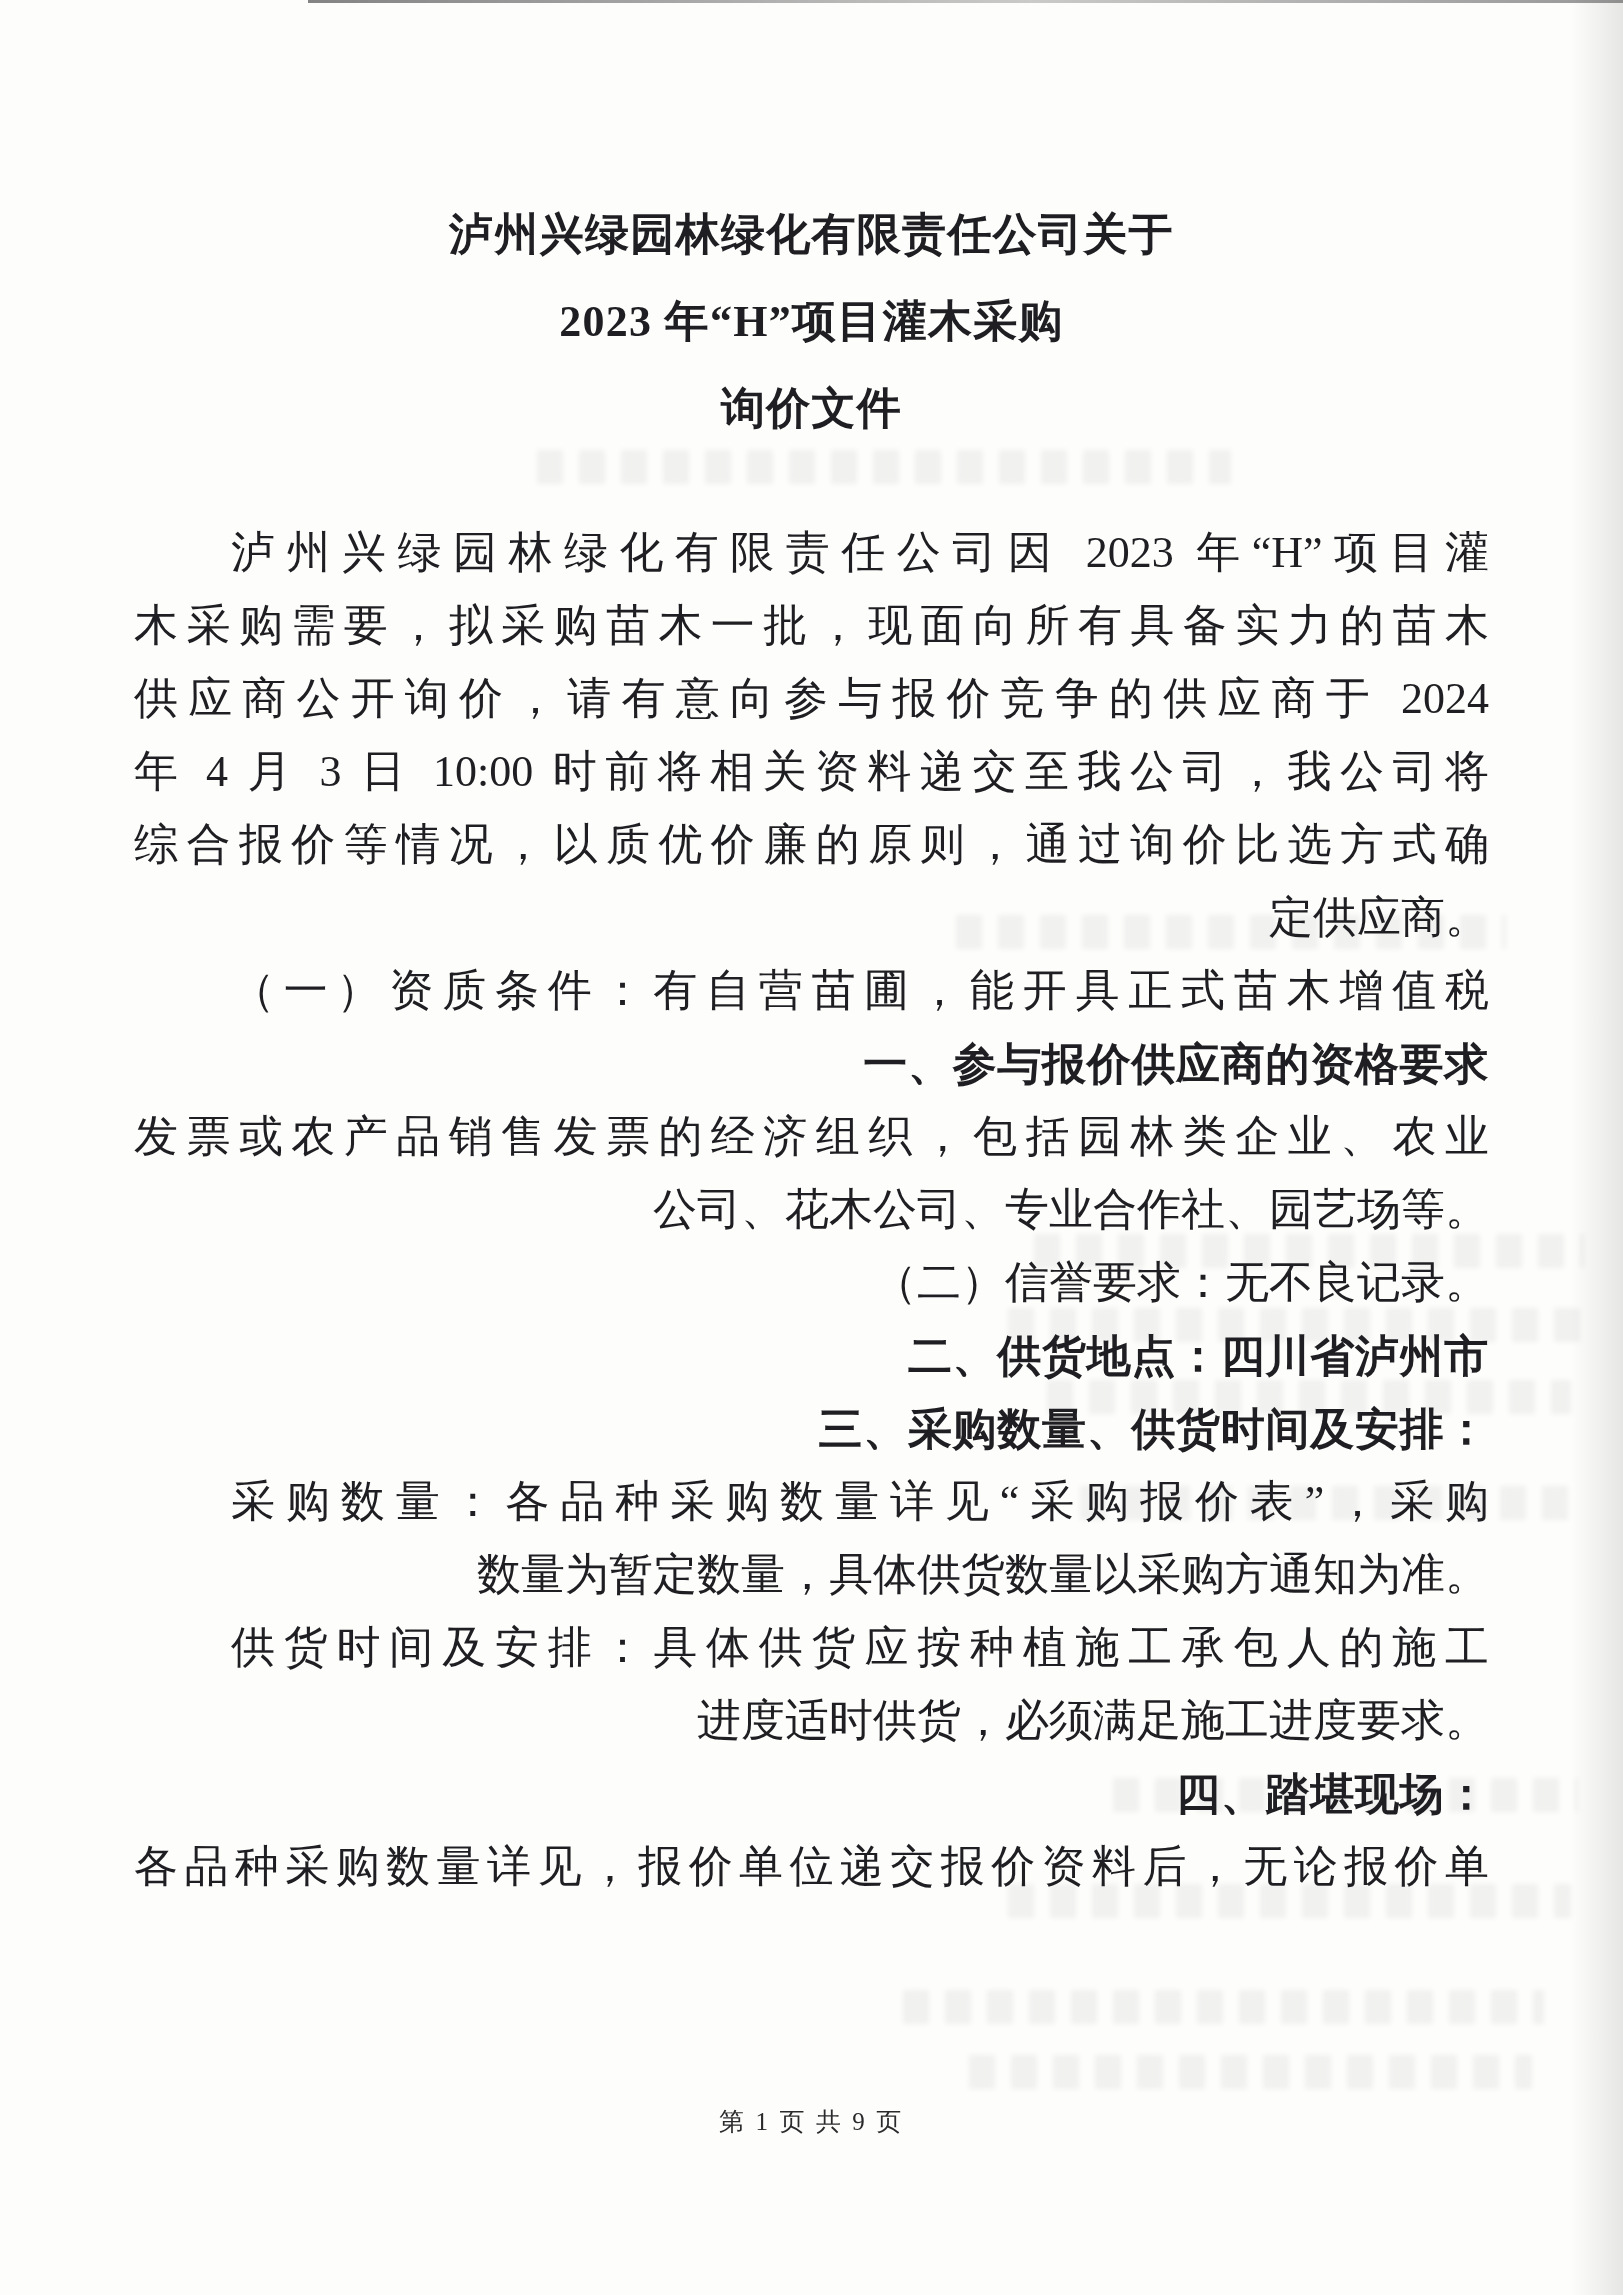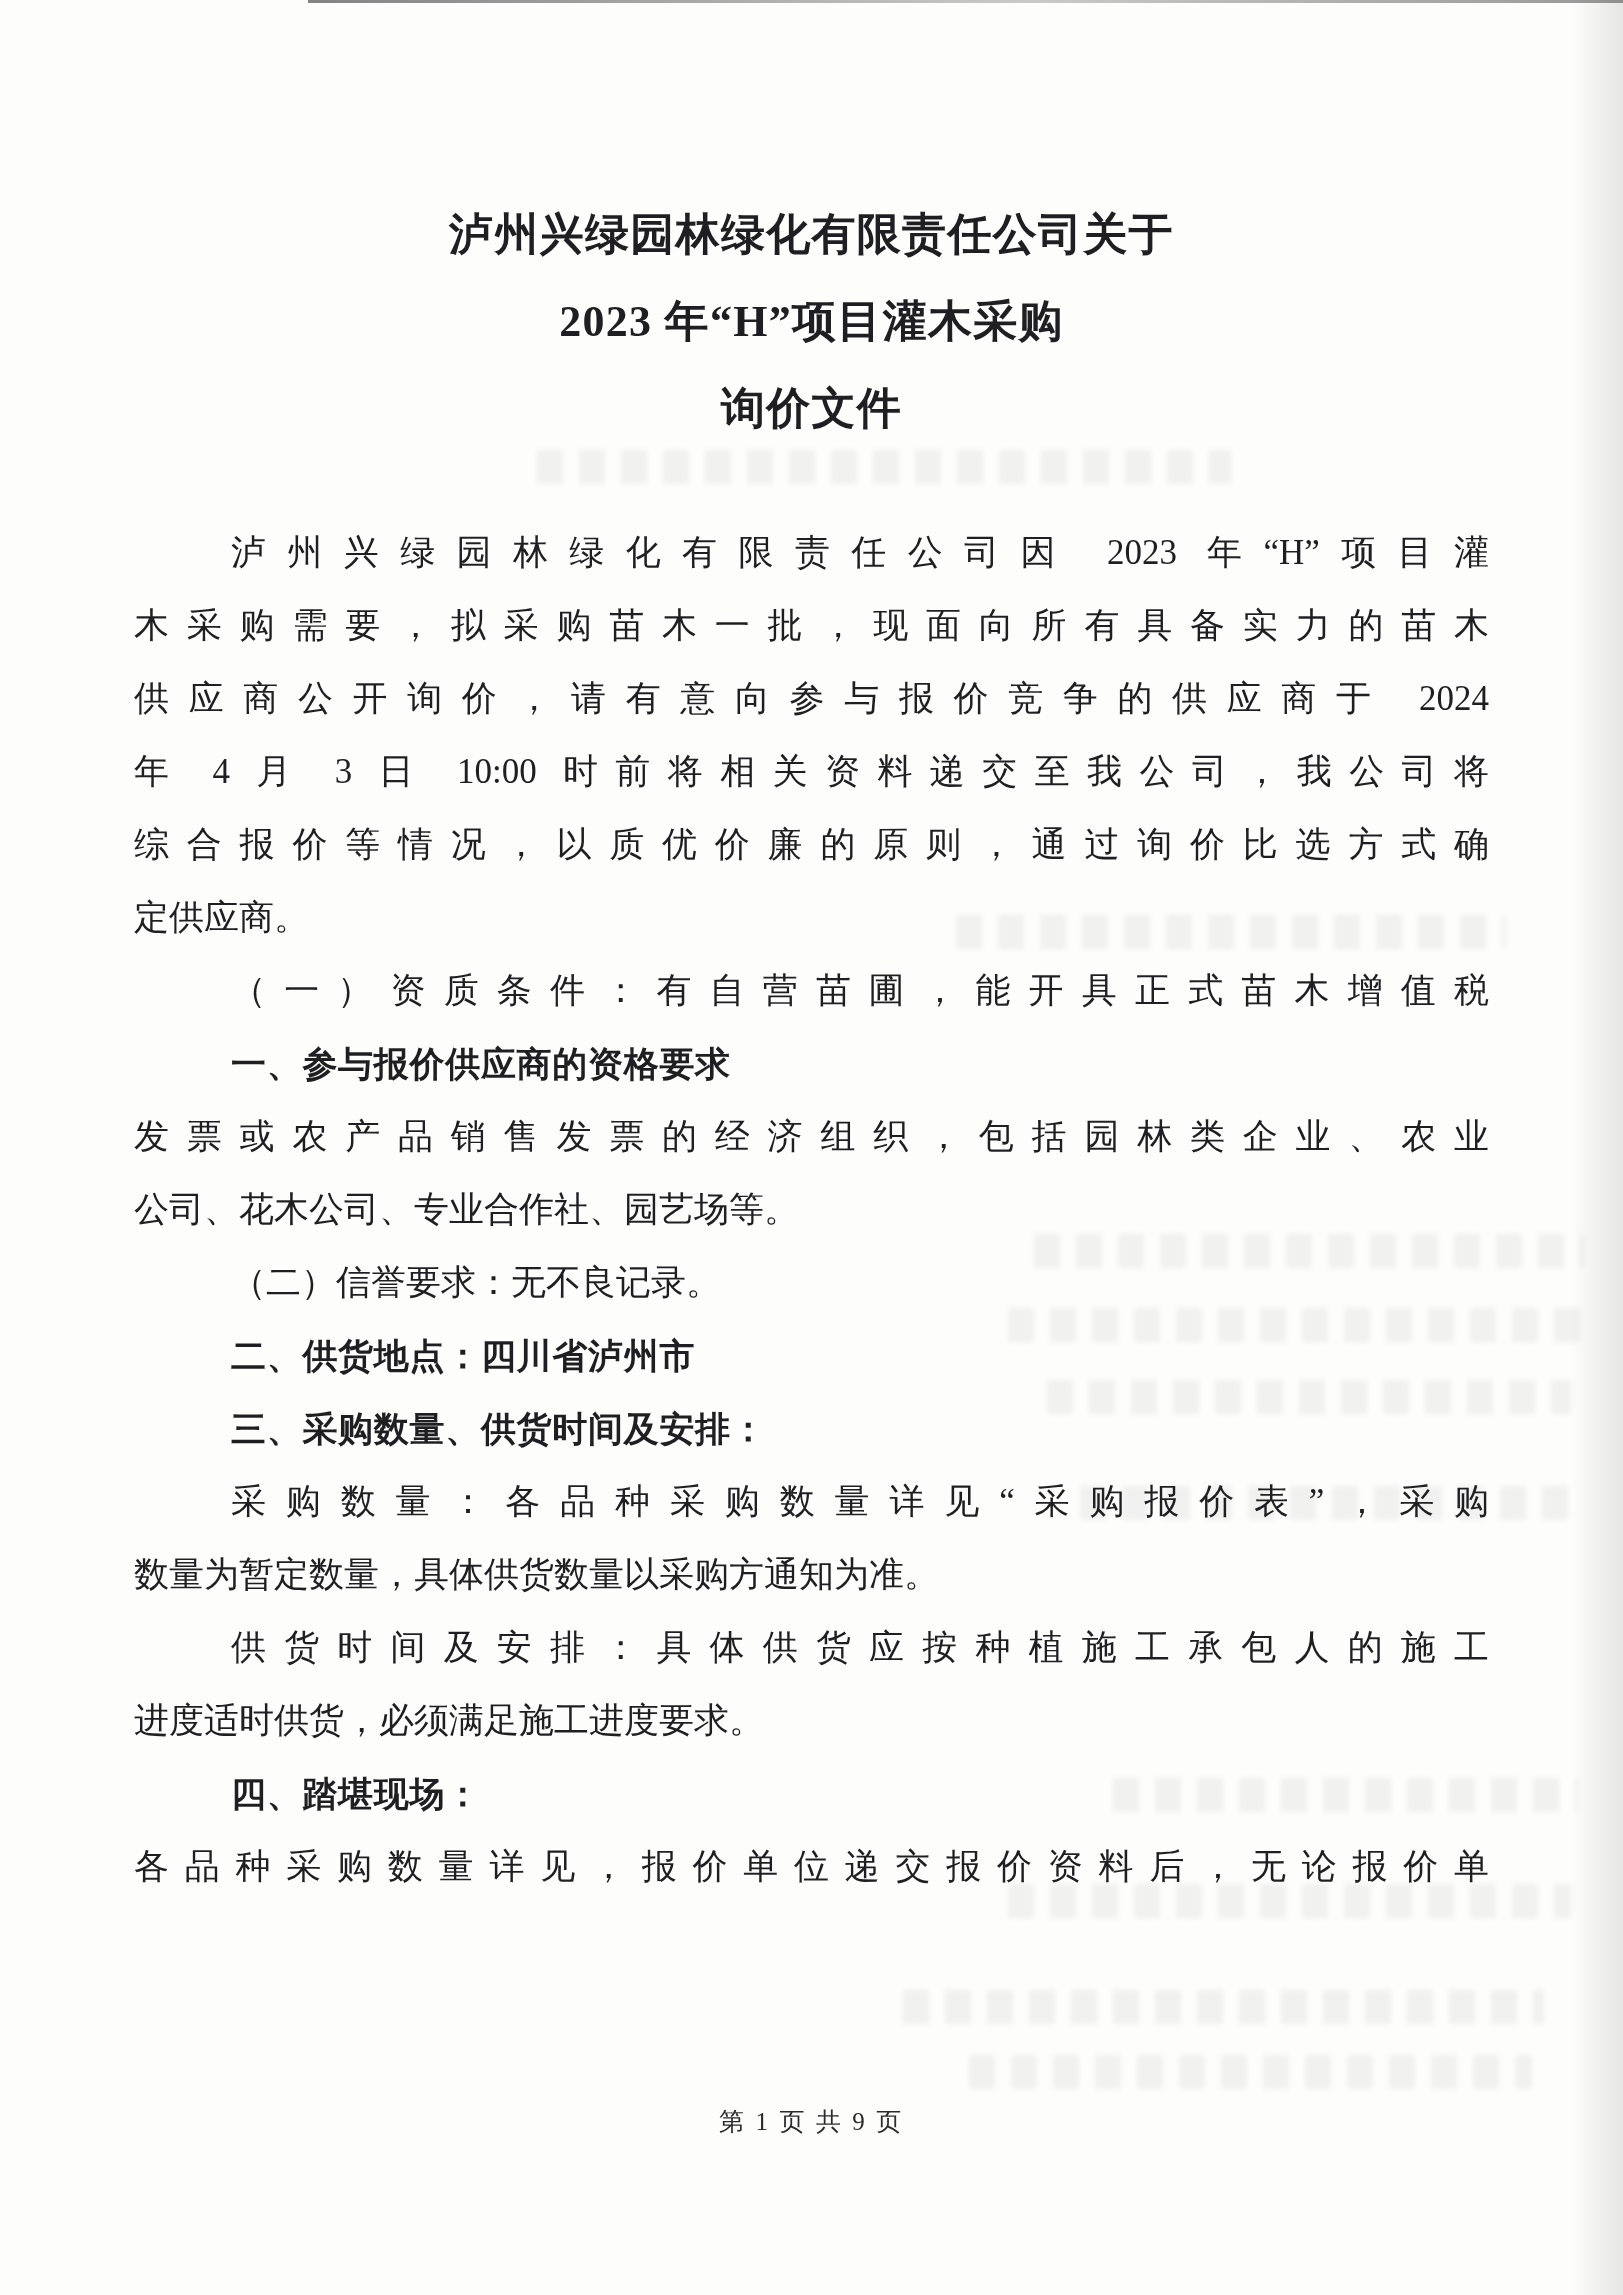--- a/index.html
+++ b/index.html
@@ -38,27 +38,27 @@
     font-family: "Liberation Serif", serif;
     font-weight: 700;
     font-size: 44px;
     line-height: 87px;
     letter-spacing: 1.3px;
     z-index: 2;
   }
   .title-line { white-space: nowrap; }
   .doc-body {
     position: absolute; top: 516px; left: 134px; width: 1355px;
-    font-size: 35px;
+    font-size: 44px;
     z-index: 2;
   }
   .line {
     height: 73px; line-height: 73px;
     white-space: nowrap;
-    text-align: left;
+    text-align: right;
   }
   .line.fill {
     white-space: normal;
     text-align: justify;
     text-align-last: justify;
     overflow: hidden;
   }
   .line.indent { padding-left: 97px; }
   .line.heading {
     font-family: "Liberation Sans", sans-serif;

